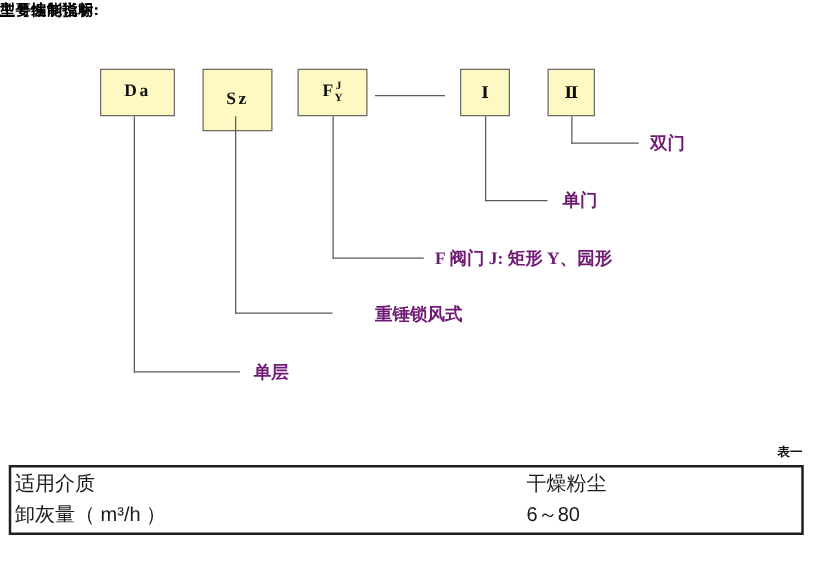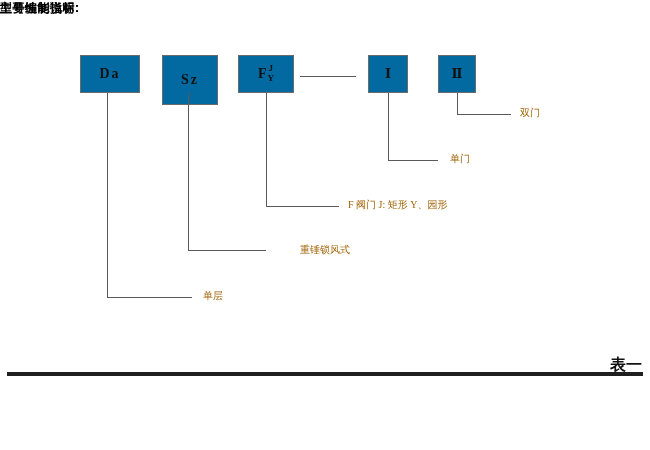--- a/index.html
+++ b/index.html
@@ -23,21 +23,21 @@
     font-size: 12px;
     letter-spacing: 0.5px;
     color: #000000;
     white-space: nowrap;
   }
 
   
   .code-box {
     position: absolute;
     border: 1.5px solid #6b6b6b;
-    background: #0369a1;
+    background: #fef9c3;
     box-sizing: border-box;
     display: flex;
     align-items: center;
     justify-content: center;
     font-family: "Liberation Serif", "DejaVu Serif", serif;
     font-weight: bold;
     font-size: 14px;
     color: #111111;
     letter-spacing: 2px;
   }
@@ -79,36 +79,36 @@
   }
   .hline {
     position: absolute;
     height: 1px;
     background: #5a5a5a;
   }
 
   
   .leader-label {
     position: absolute;
-    font-size: 10px;
-    font-weight: normal;
-    color: #a16207;
+    font-size: 14px;
+    font-weight: bold;
+    color: #701a75;
     white-space: nowrap;
     font-family: "Liberation Sans", "DejaVu Sans", sans-serif;
   }
   .leader-label.serifish {
     font-family: "Liberation Serif", "DejaVu Serif", serif;
   }
 
   
   #table-caption {
     position: absolute;
     right: 8px;
     top: 355px;
-    font-size: 16px;
+    font-size: 10px;
     font-weight: bold;
     color: #111111;
   }
   .tbl-wrap {
     position: absolute;
     left: 7px;
     top: 372px;
     width: 636px;
     border: 2px solid #1f1f1f;
     box-sizing: border-box;
@@ -173,15 +173,23 @@
 <div class="hline" style="left:107px; top:297px; width:85px;"></div>
 <div class="leader-label" style="left:203px; top:289px;">单层</div>
 
 <div class="section-heading">主要性能指标:</div>
 
 <div id="table-caption">表一</div>
 
 <div class="tbl-wrap">
   <table>
     <tbody>
+      <tr>
+        <td class="label-cell">适用介质</td>
+        <td class="value-cell">干燥粉尘</td>
+      </tr>
+      <tr>
+        <td class="label-cell">卸灰量（ m³/h ）</td>
+        <td class="value-cell">6～80</td>
+      </tr>
     </tbody>
   </table>
 </div>
 
 </body></html>

